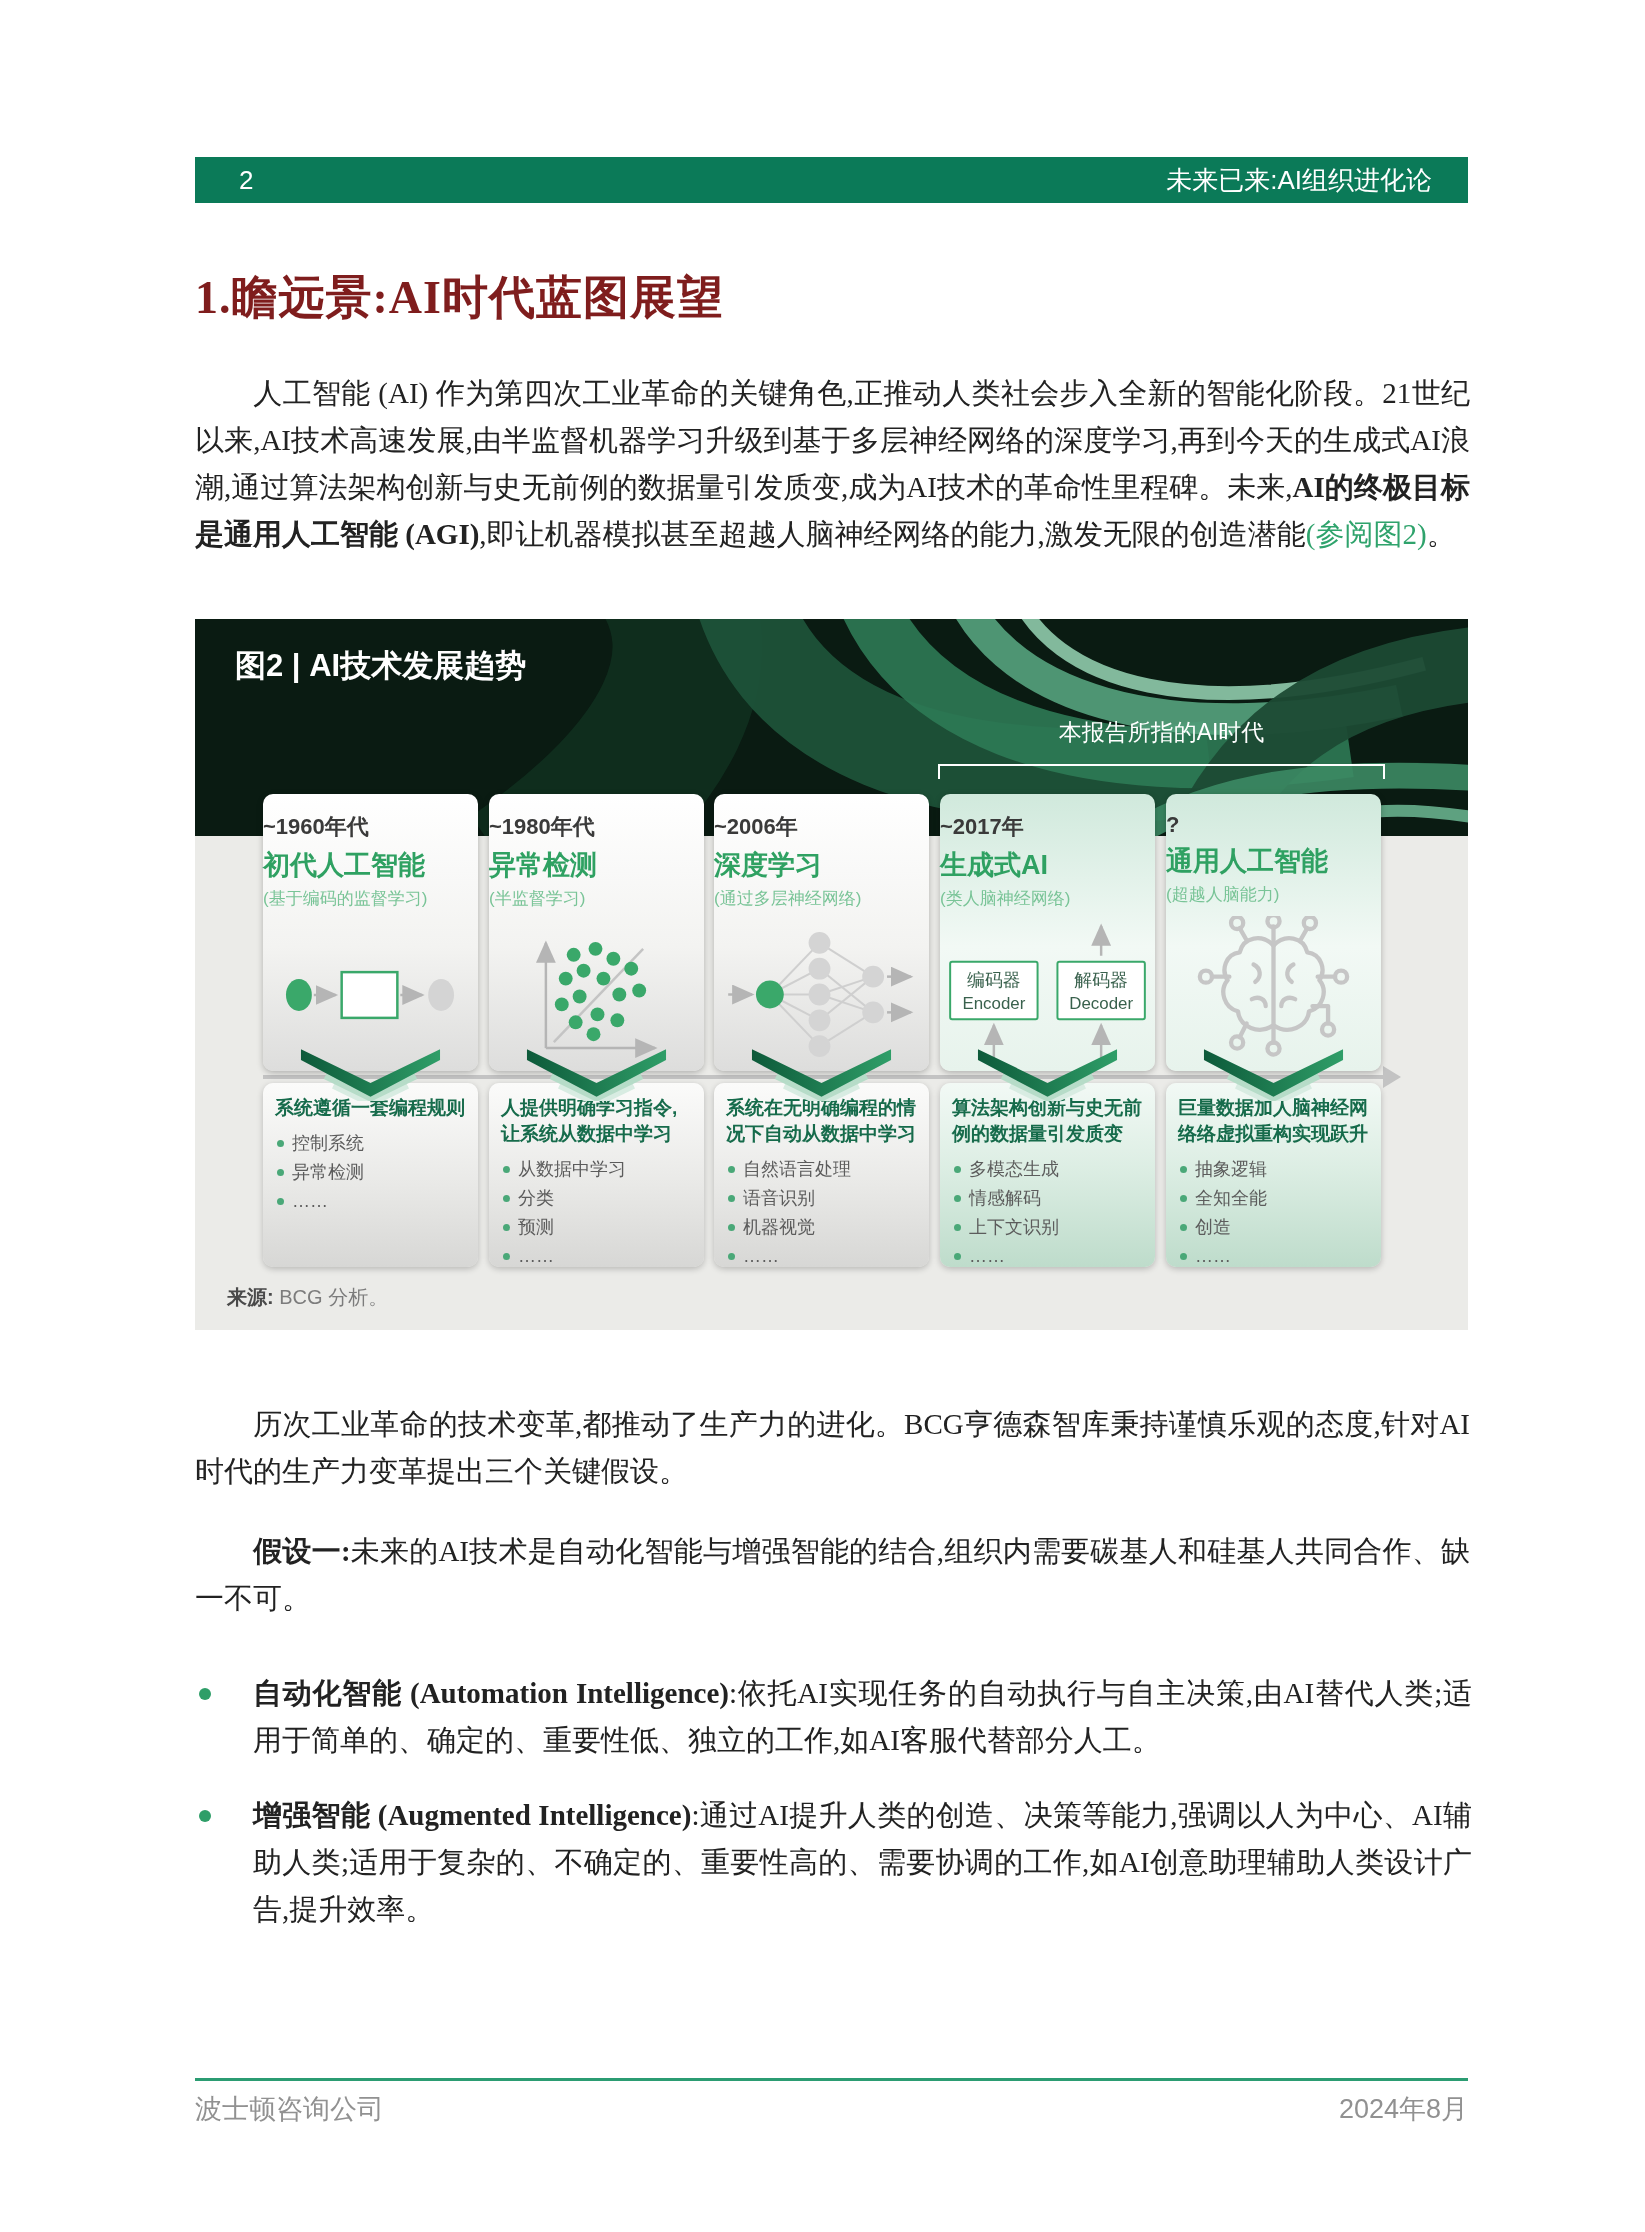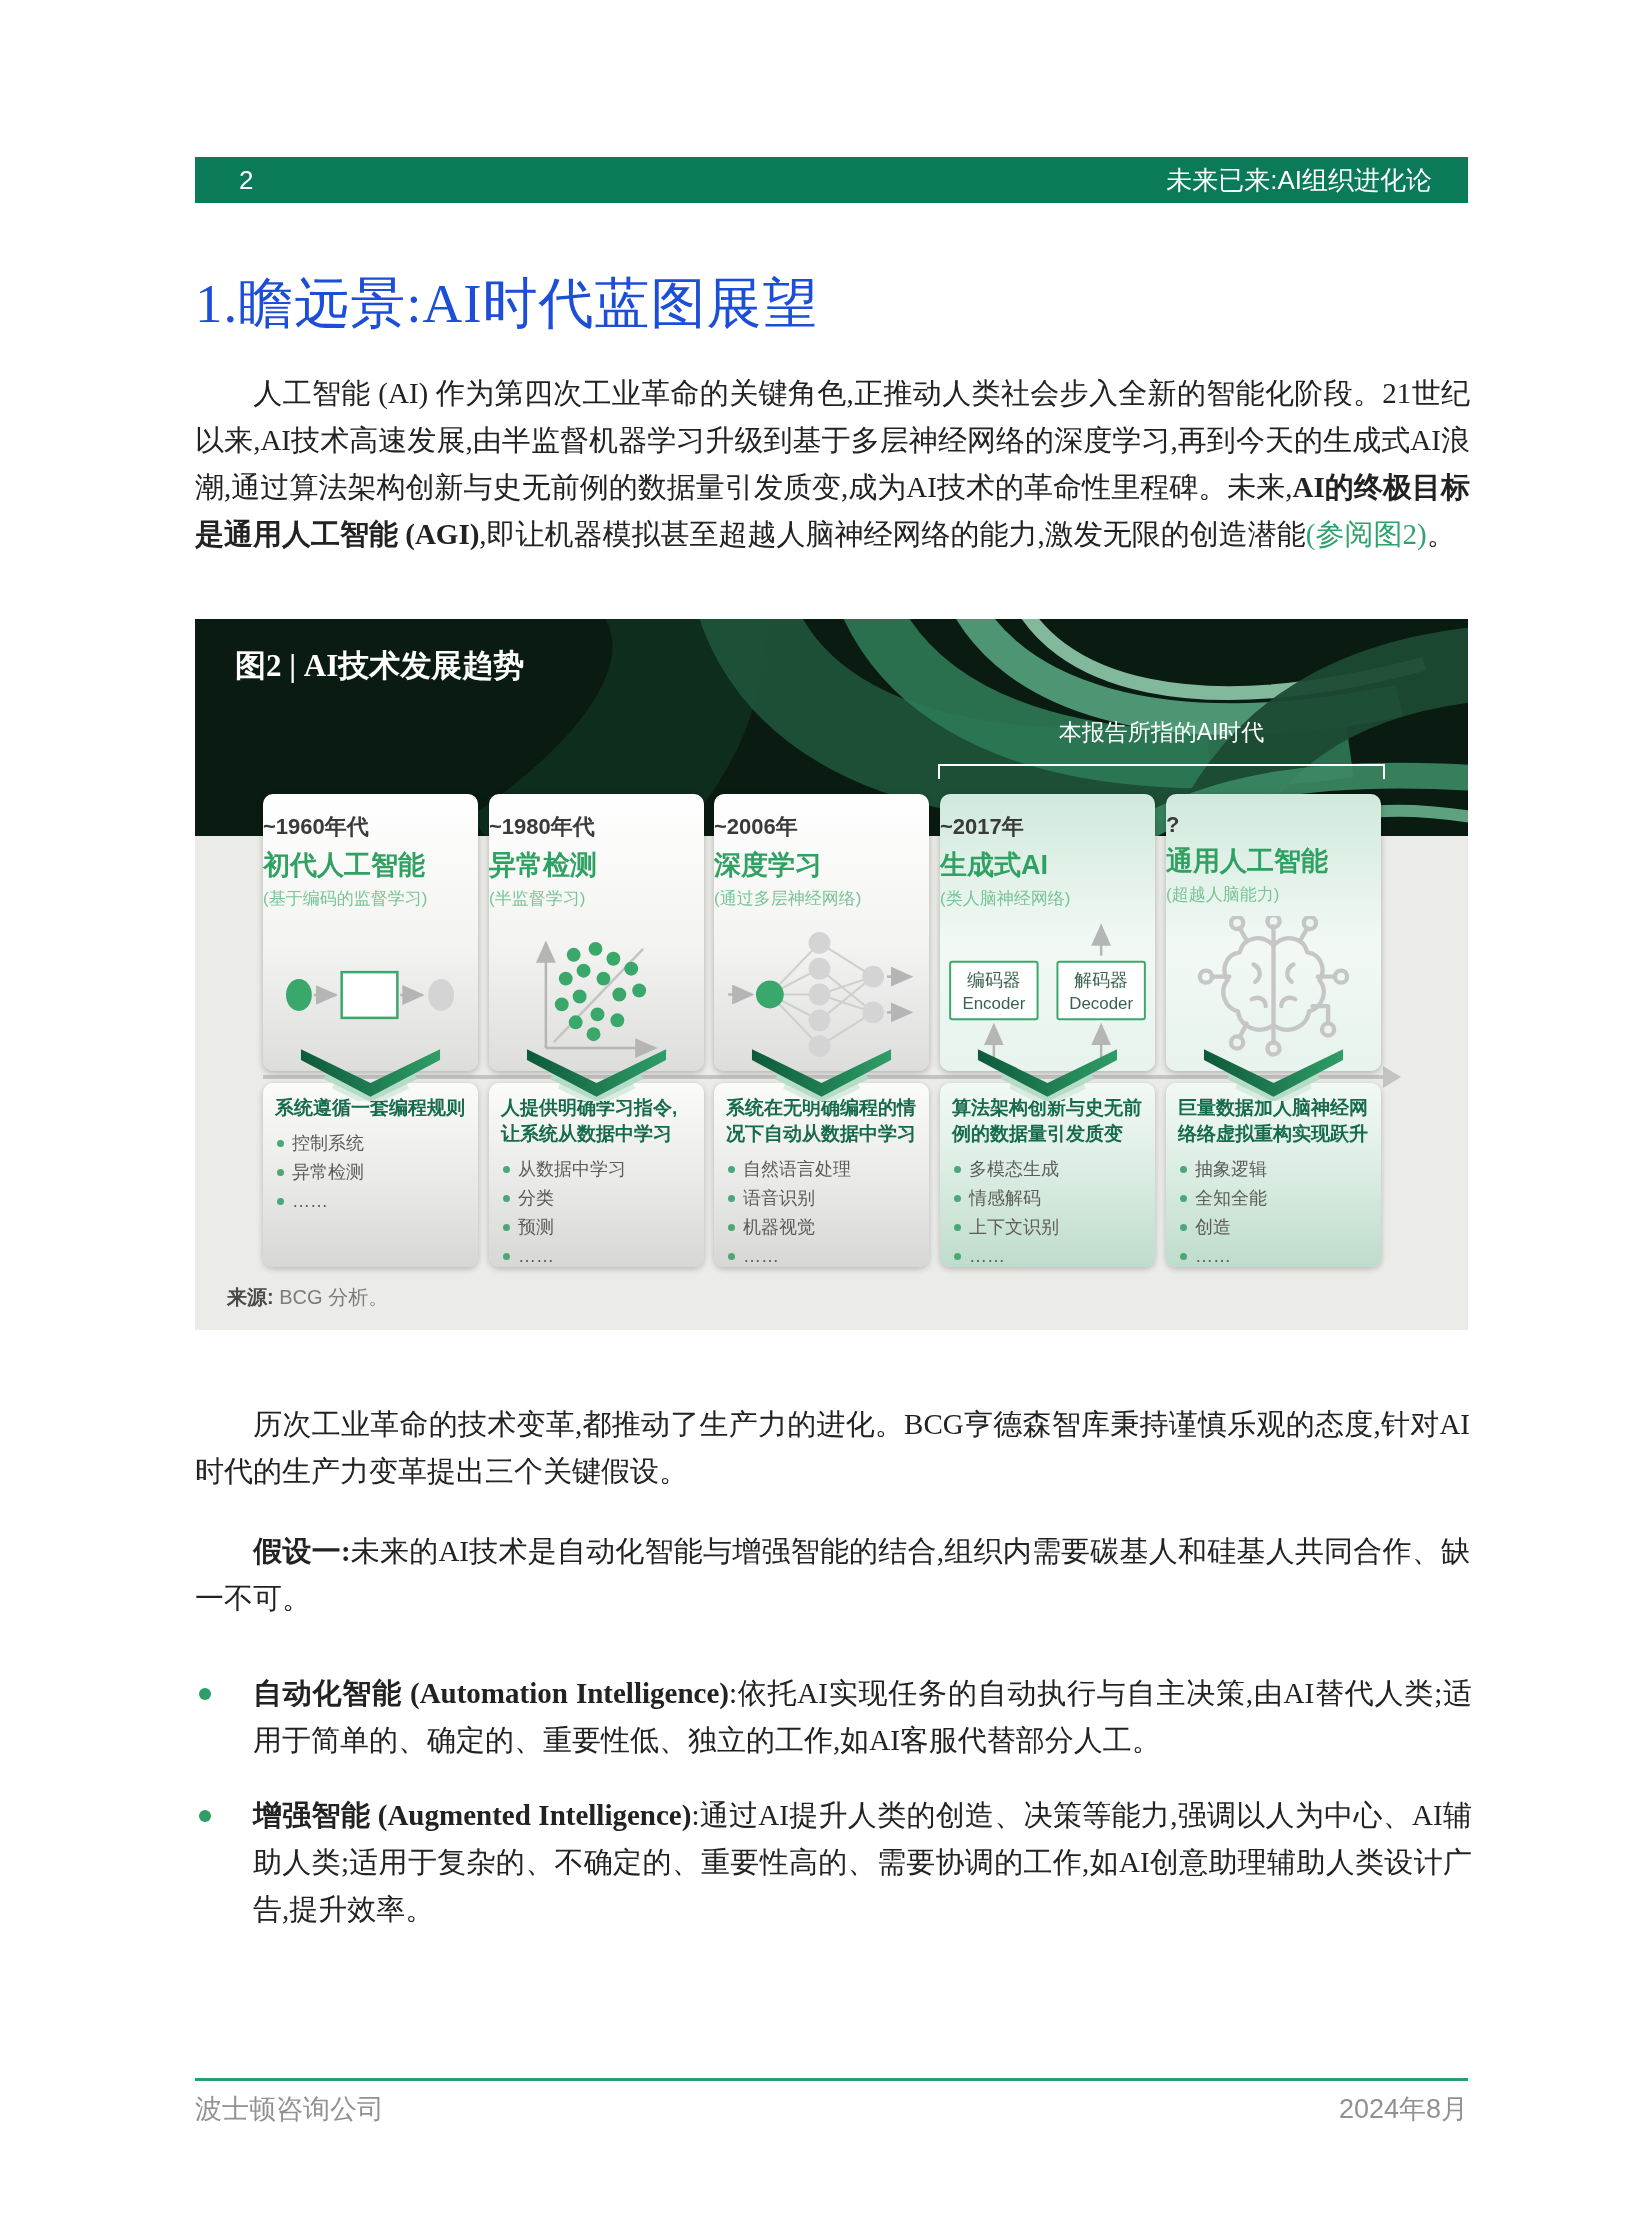--- a/index.html
+++ b/index.html
@@ -7,36 +7,36 @@
         font-family:"Liberation Serif","DejaVu Serif",serif;color:#1c1c1c;}
 
   
   .top-bar{position:absolute;left:195px;top:157px;width:1273px;height:46px;
            background:#0b7a58;color:#fff;display:flex;align-items:center;
            justify-content:space-between;font-family:"Liberation Sans","DejaVu Sans",sans-serif;
            font-size:26px;box-sizing:border-box;padding:0 36px 0 44px;}
 
   
   .section-title{position:absolute;left:195px;top:267px;width:1277px;
-                 font-size:55px;font-weight:normal;color:#1d4ed8;letter-spacing:1px;}
+                 font-size:46px;font-weight:bold;color:#7f1d1d;letter-spacing:1px;}
   .para{position:absolute;left:195px;width:1275px;font-size:29px;line-height:47px;
         text-align:justify;color:#222;}
   .para .indent{display:inline-block;width:58px;}
   .p1{top:370px;}
   .p2{top:1401px;}
   .p3{top:1528px;}
   .bold{font-weight:bold;}
   .green-link{color:#2fa36c;}
 
   
   .figure{position:absolute;left:195px;top:619px;width:1273px;height:711px;background:#ebebe8;}
   .fig-art{position:absolute;left:0;top:0;width:1273px;height:217px;overflow:hidden;background:#0a1b12;}
   .fig-art svg{display:block;}
   .fig-title{position:absolute;left:40px;top:26px;color:#ffffff;font-size:31px;font-weight:bold;
-             font-family:Liberation Serif, serif;z-index:2;}
+             font-family:Liberation Sans, sans-serif;z-index:2;}
   .era-label{position:absolute;left:743px;top:98px;width:447px;text-align:center;color:#ffffff;
              font-size:23px;font-family:"Liberation Sans","DejaVu Sans",sans-serif;z-index:2;}
   .era-bracket{position:absolute;left:743px;top:145px;width:443px;height:13px;z-index:2;
                border-top:2px solid #ffffff;border-left:2px solid #ffffff;border-right:2px solid #ffffff;}
 
   .timeline{position:absolute;left:68px;top:456px;width:1122px;height:4px;background:#c3c3c3;z-index:1;}
   .timeline::after{content:"";position:absolute;right:-16px;top:-9px;width:0;height:0;
                    border-left:18px solid #c3c3c3;border-top:11px solid transparent;border-bottom:11px solid transparent;}
 
   .col{position:absolute;top:175px;width:215px;z-index:2;

